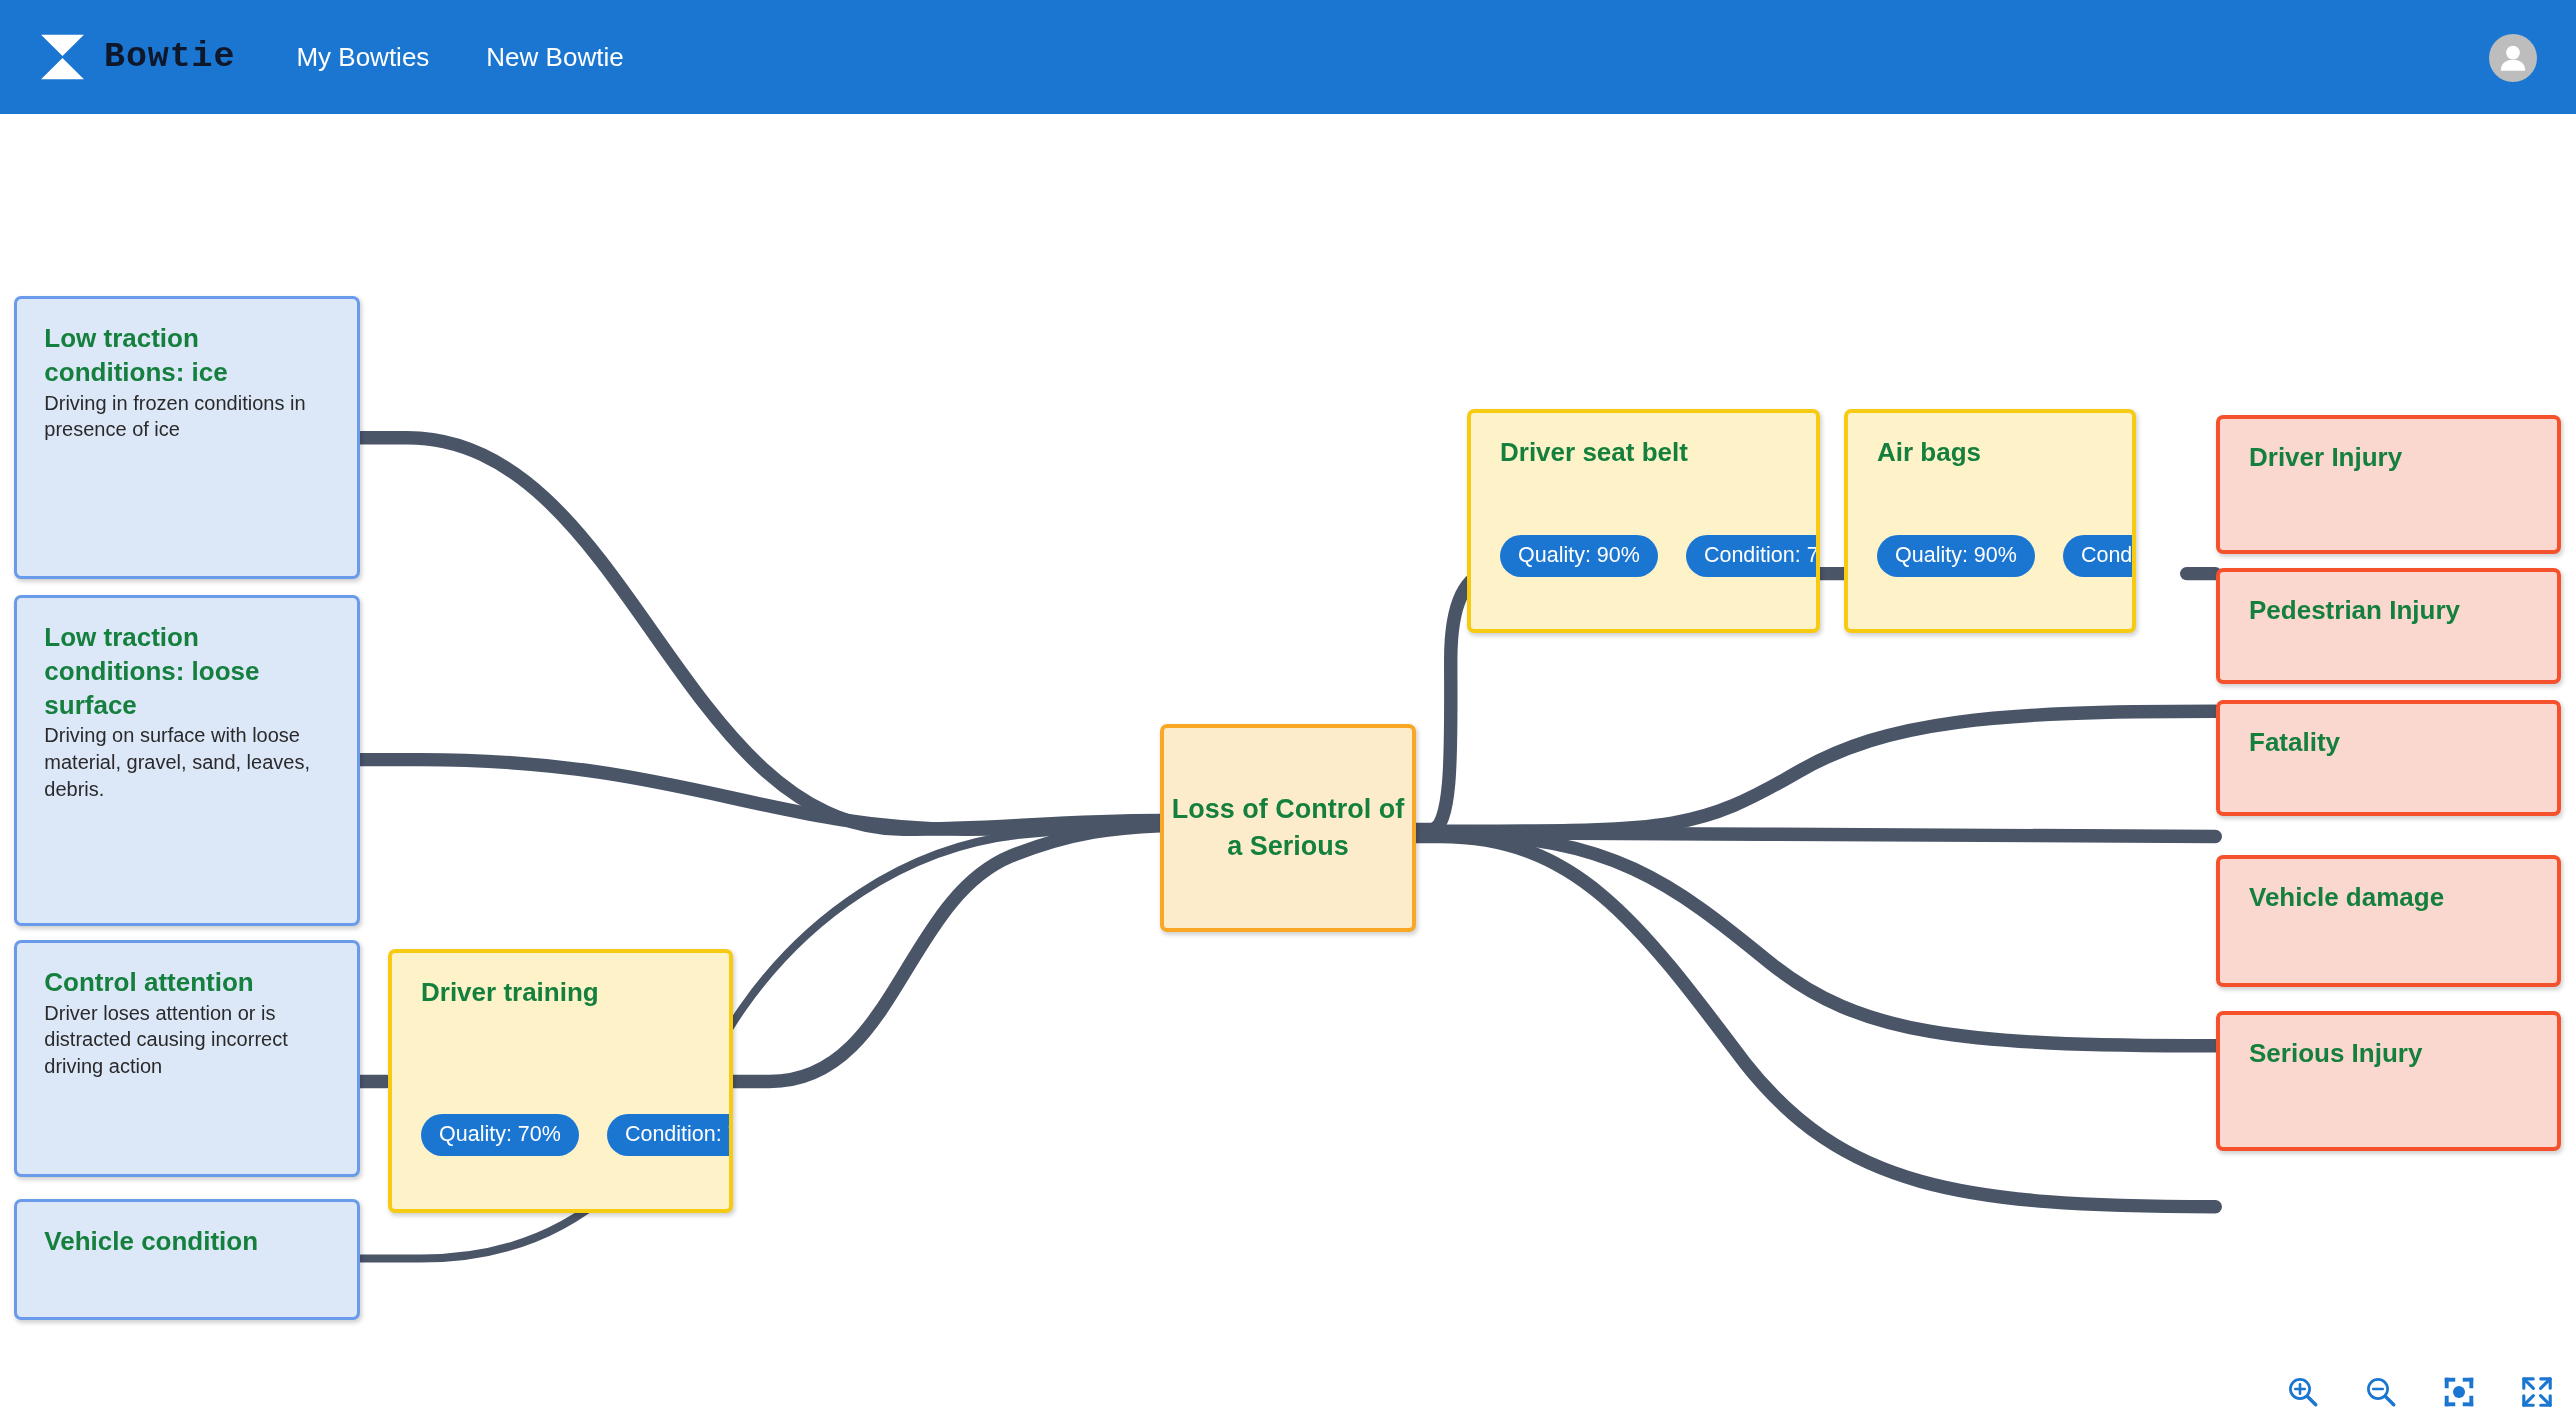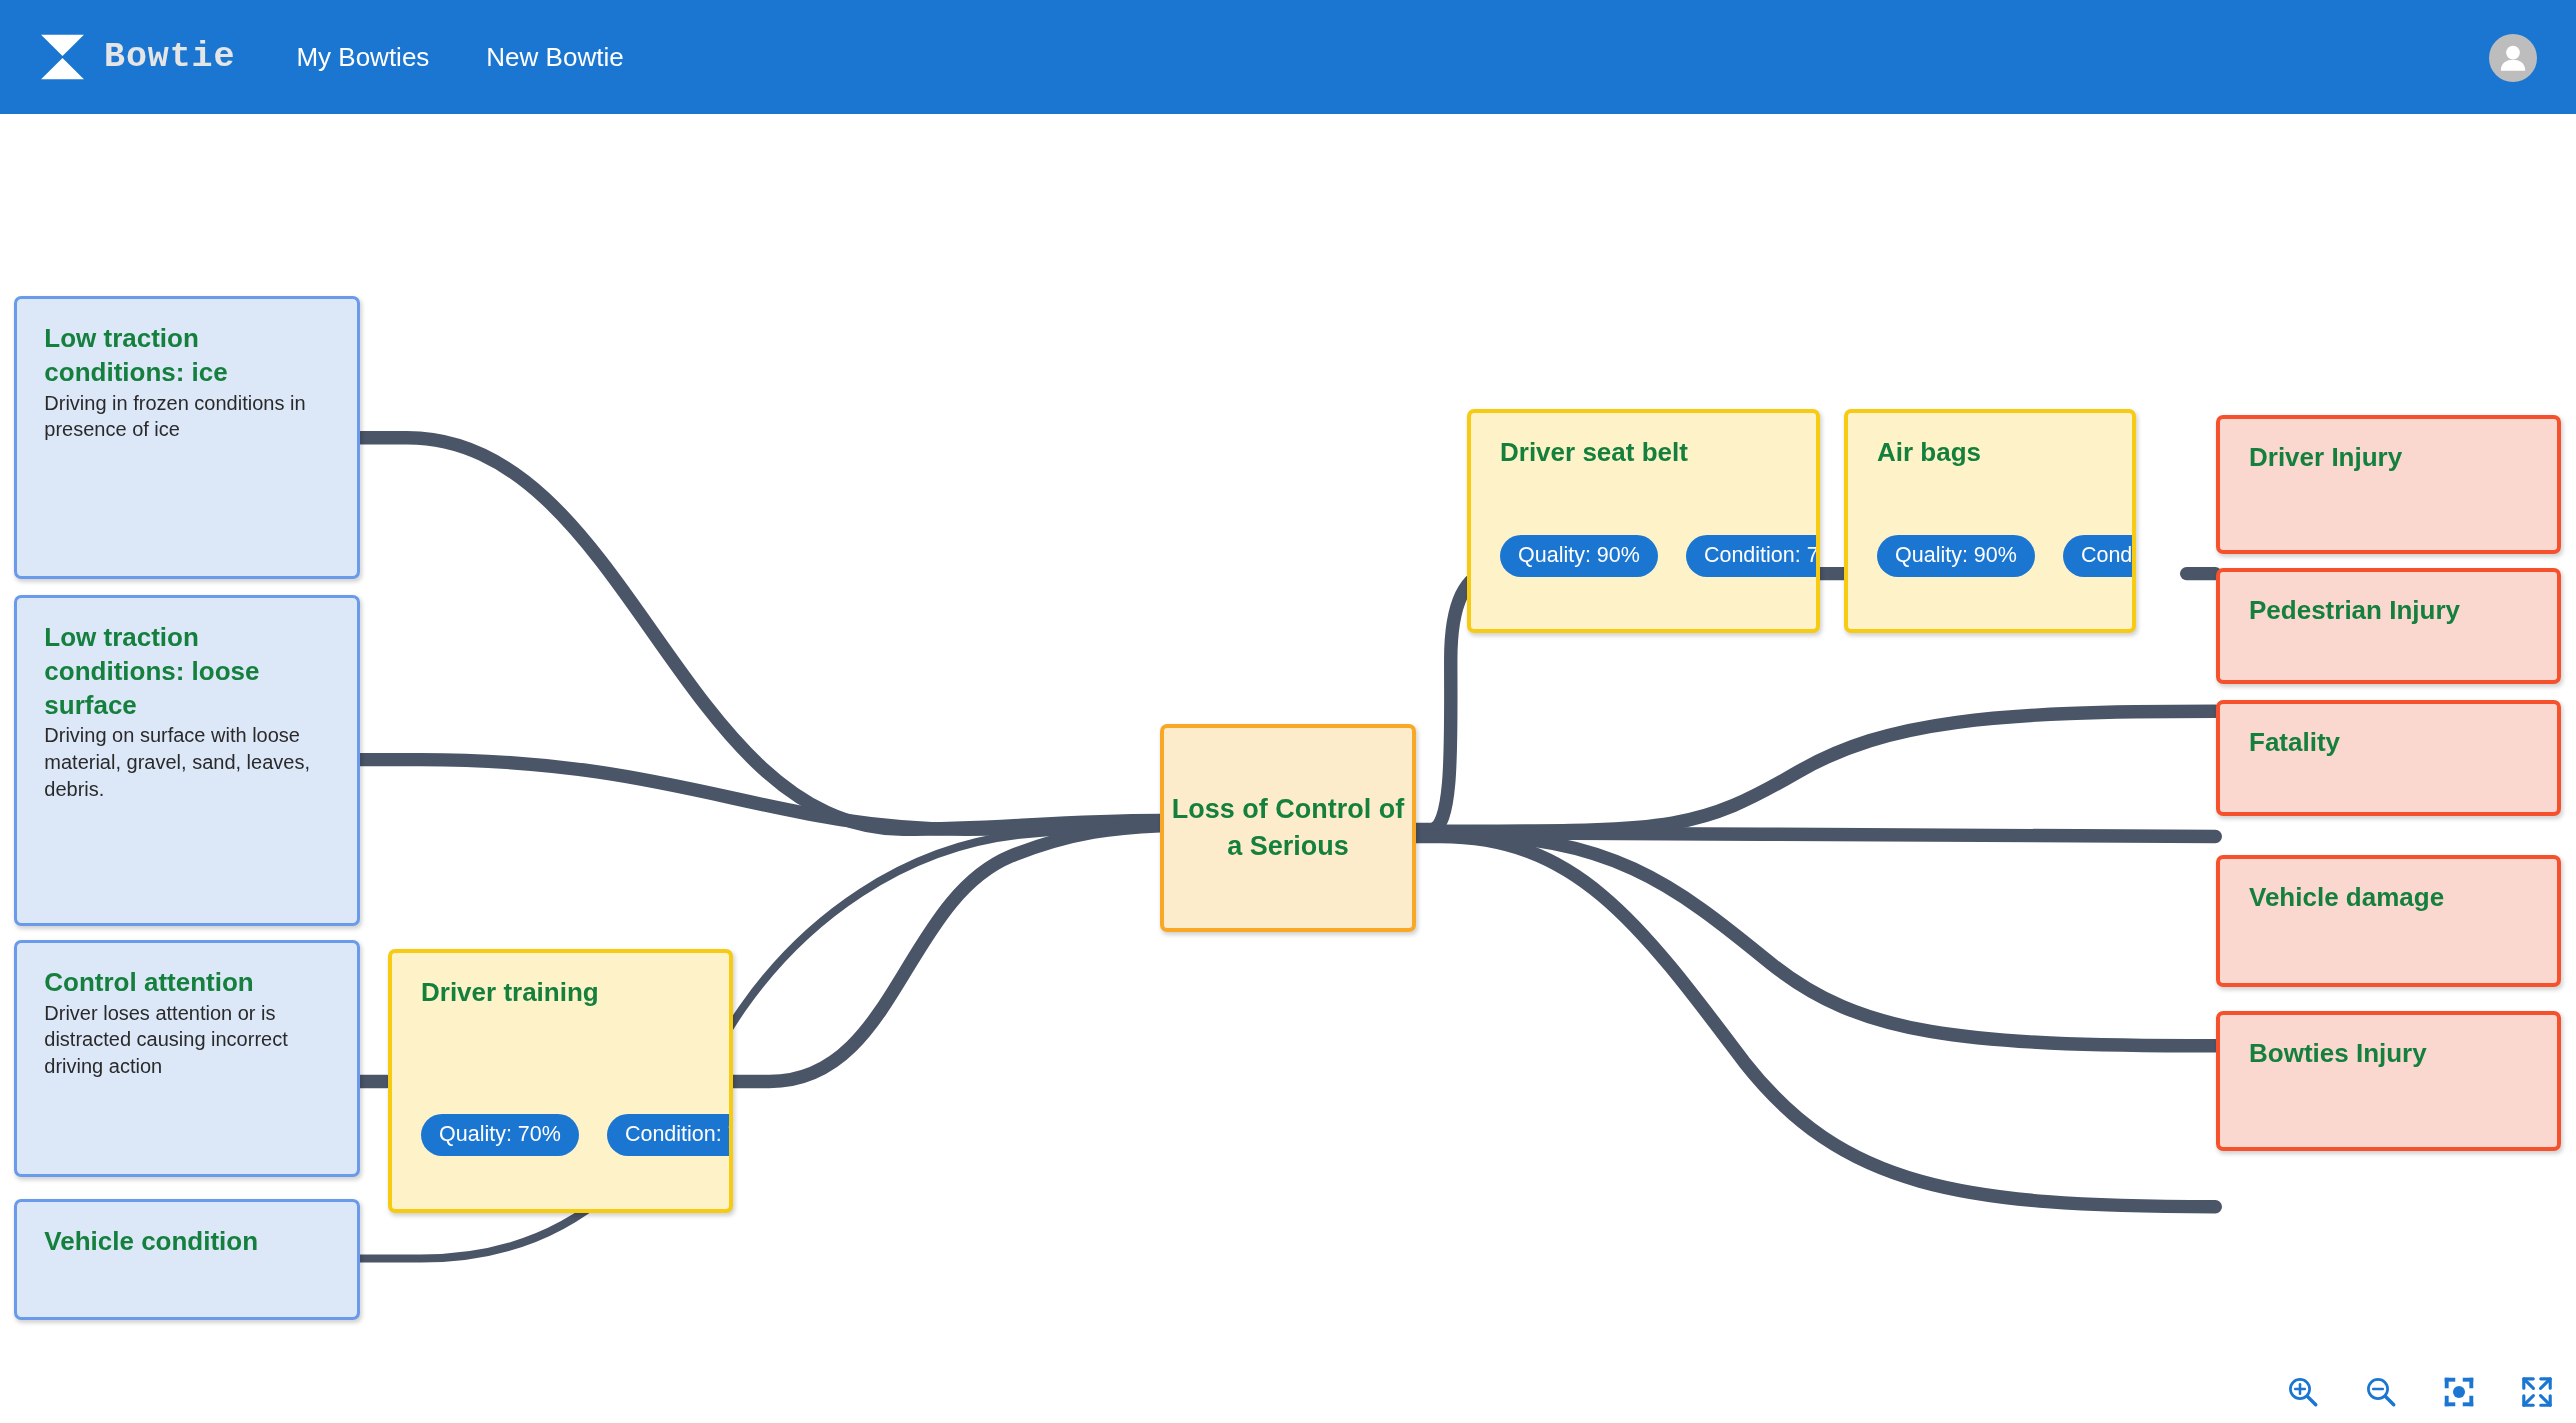--- a/index.html
+++ b/index.html
@@ -18,21 +18,21 @@
     background:#1b76d2;
     display:flex;align-items:center;
     box-sizing:border-box;
   }
   #brand{
     display:flex;align-items:center;gap:18px;
     margin-left:39px;
   }
   #logo-mark{width:47px;height:50px;display:block;}
   #brand-name{
-    color:#e5e5e5;font-size:35px;font-weight:bold;
+    color:#0f172a;font-size:35px;font-weight:bold;
     font-family:"Liberation Mono", monospace;
     letter-spacing:0.9px;
   }
   .nav-link{
     color:#ffffff;font-size:26px;text-decoration:none;
     white-space:nowrap;
   }
   #nav-mybowties{margin-left:61px;}
   #nav-newbowtie{margin-left:57px;}
   #avatar{
@@ -224,21 +224,21 @@
 
   <div class="node consequence" style="left:2216px;top:586px;width:345px;height:116px;">
     <p class="node-title">Fatality</p>
   </div>
 
   <div class="node consequence" style="left:2216px;top:741px;width:345px;height:132px;">
     <p class="node-title">Vehicle damage</p>
   </div>
 
   <div class="node consequence" style="left:2216px;top:897px;width:345px;height:140px;">
-    <p class="node-title">Bowties Injury</p>
+    <p class="node-title">Serious Injury</p>
   </div>
 
   <div id="controls">
     <button class="ctrl-btn">
       <svg width="36" height="36" viewBox="0 0 24 24">
         <circle cx="10" cy="10" r="6.4" fill="none" stroke="#1b76d2" stroke-width="1.8"></circle>
         <line x1="10" y1="6.8" x2="10" y2="13.2" stroke="#1b76d2" stroke-width="1.7" stroke-linecap="round"></line>
         <line x1="6.8" y1="10" x2="13.2" y2="10" stroke="#1b76d2" stroke-width="1.7" stroke-linecap="round"></line>
         <line x1="15" y1="15" x2="20.5" y2="20.5" stroke="#1b76d2" stroke-width="2.3" stroke-linecap="round"></line>
       </svg>

